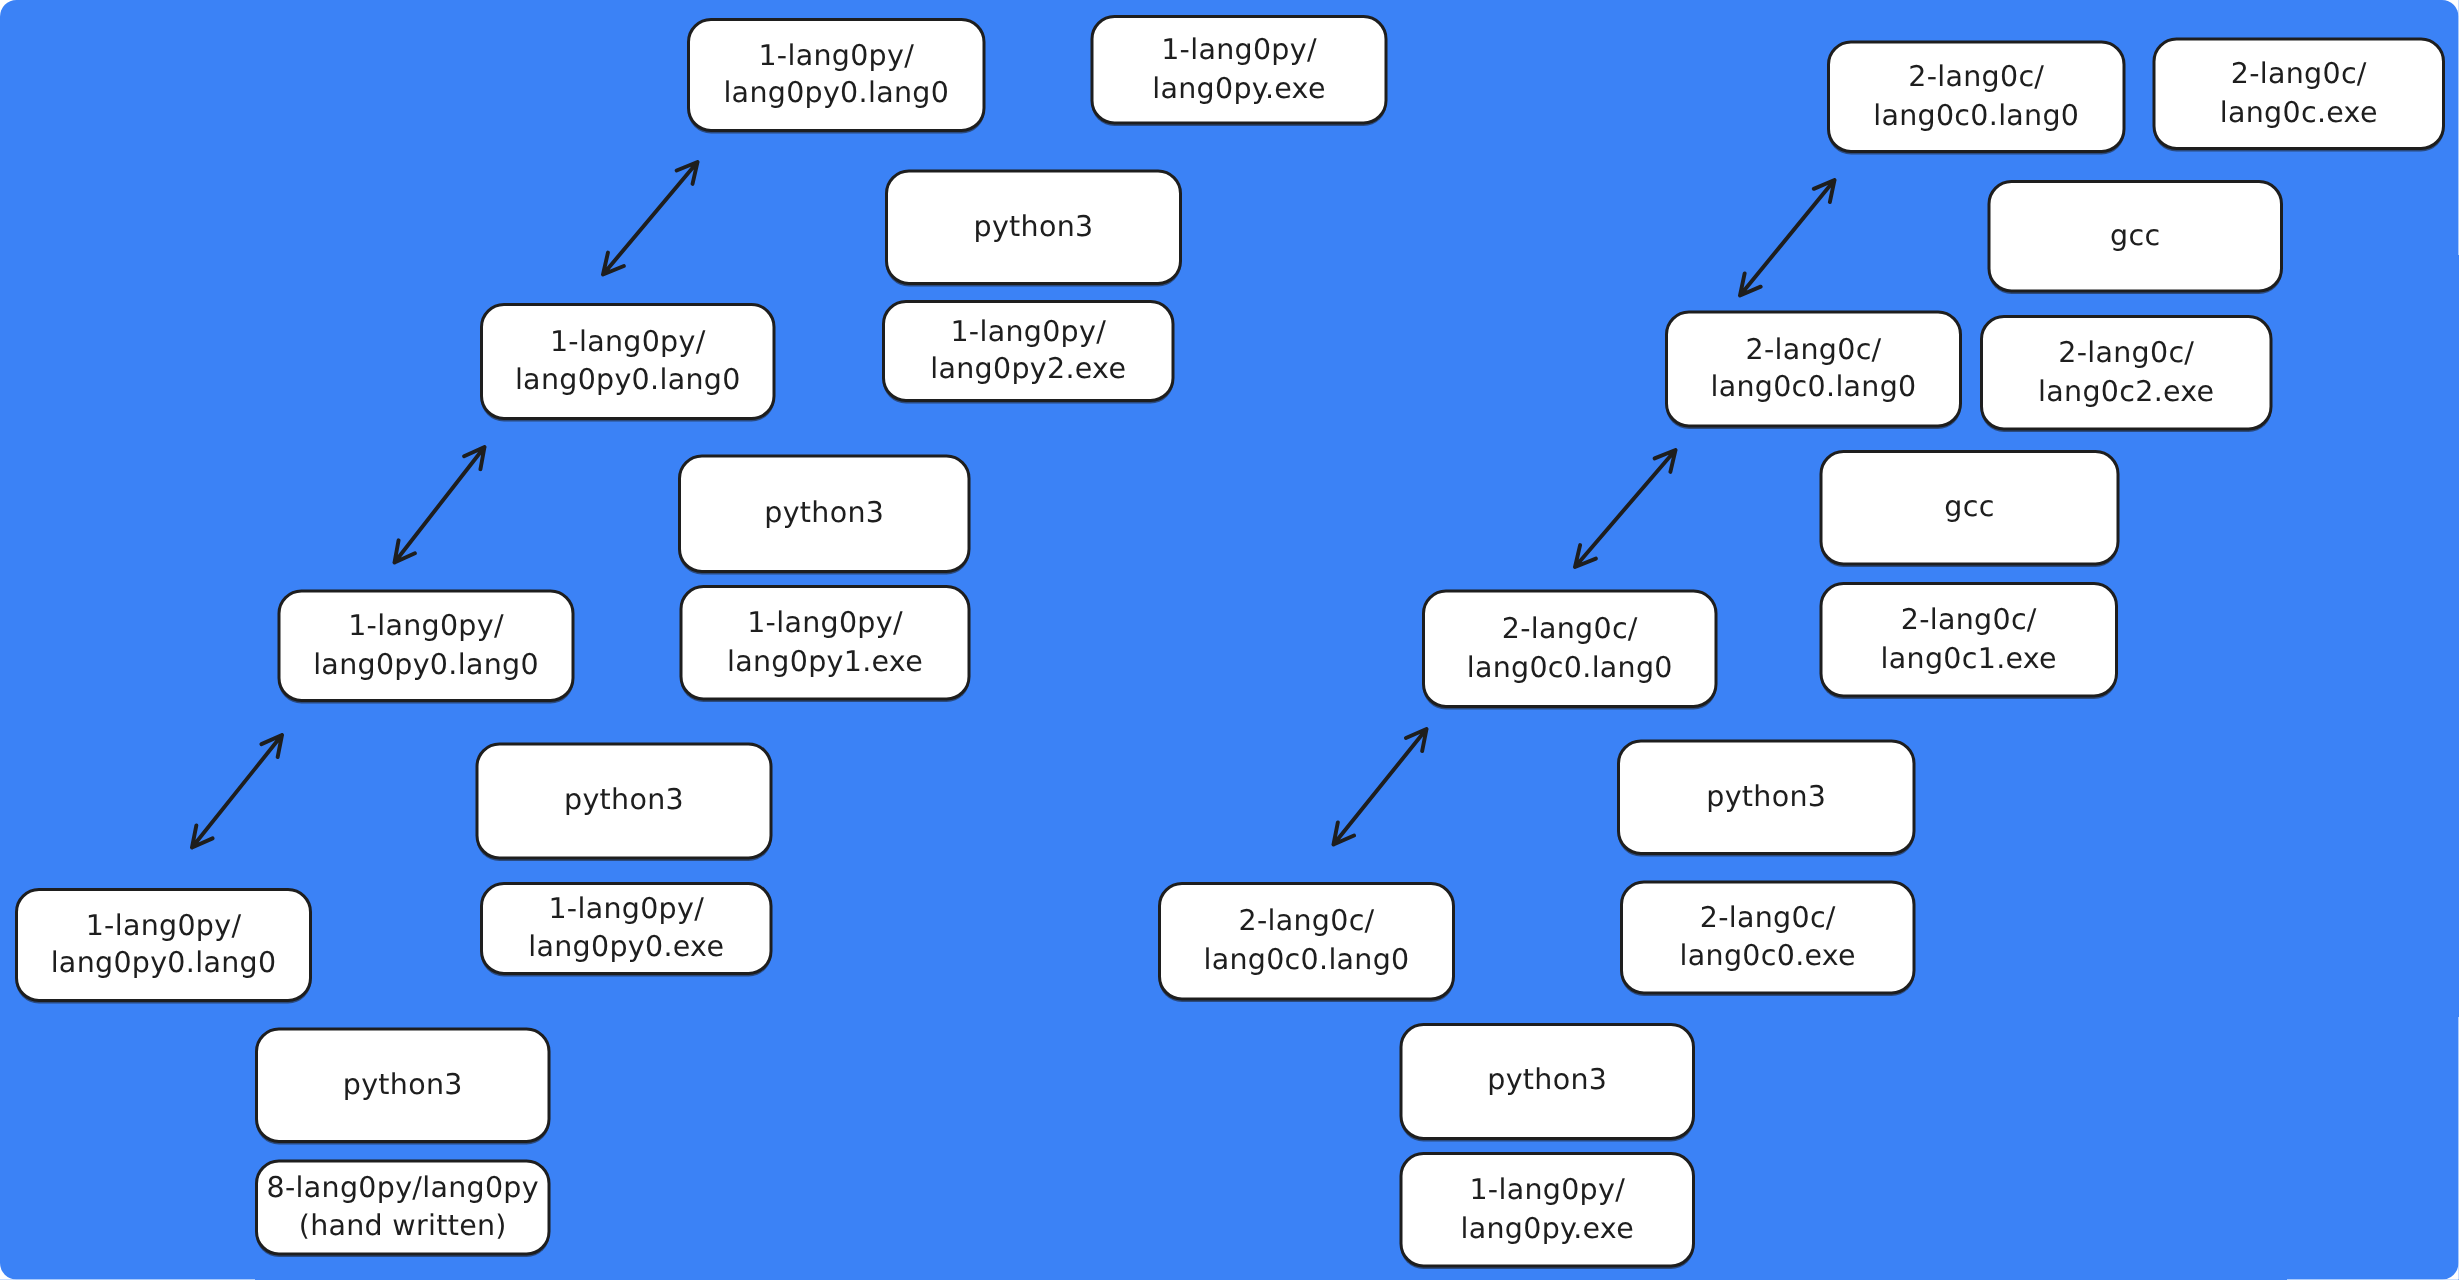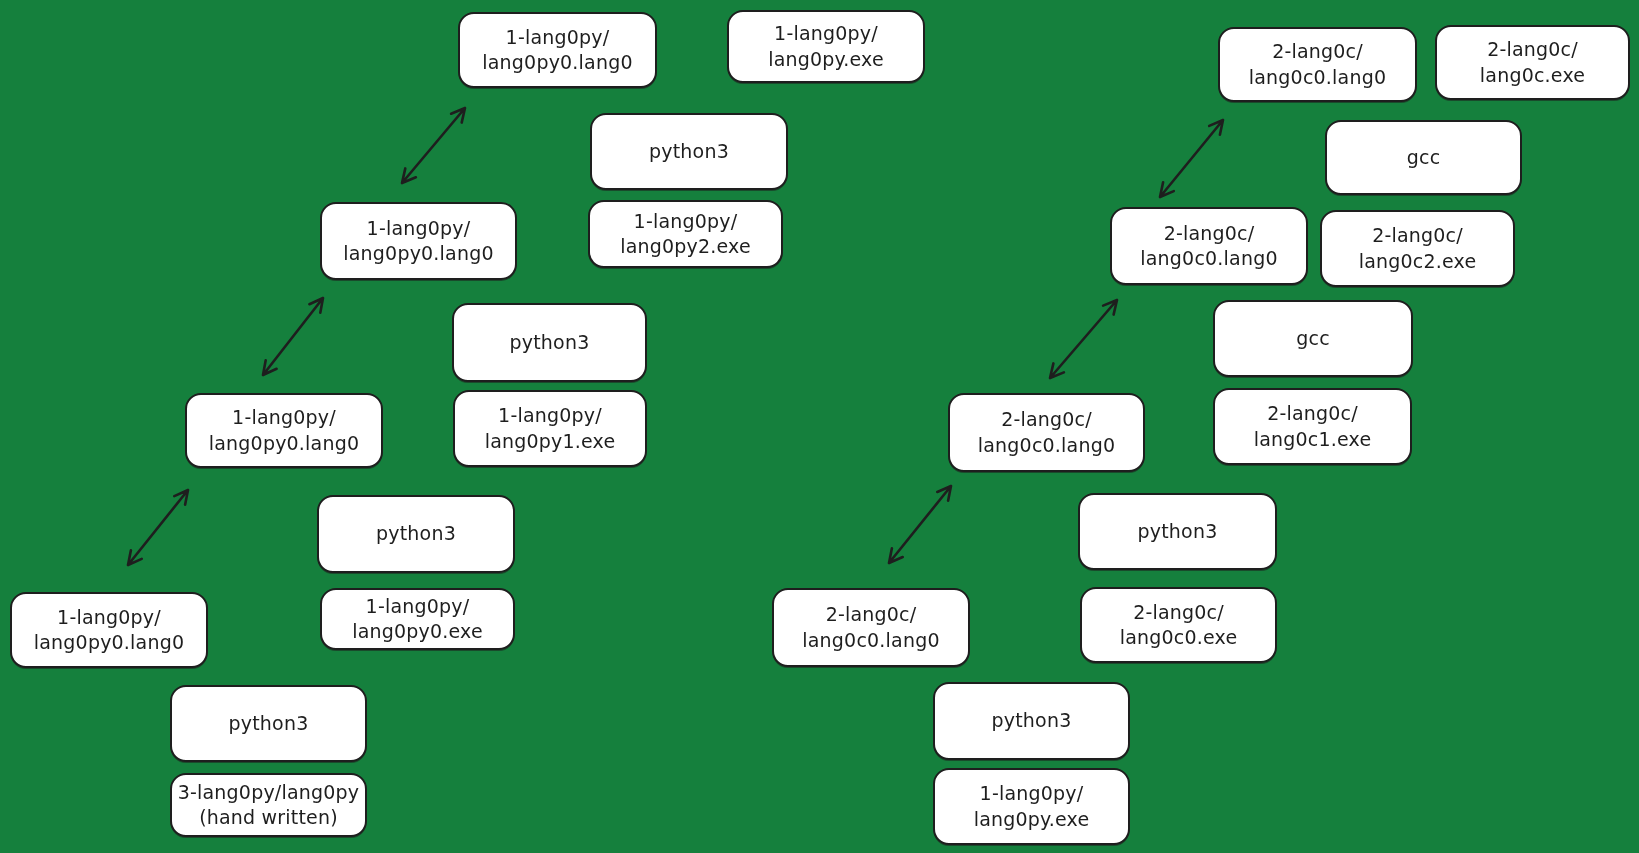--- a/index.html
+++ b/index.html
@@ -49,21 +49,21 @@
     color: var(--stroke, #1e1e1e);
     font-size: 19px;
     line-height: 1.32;
     white-space: pre;
     letter-spacing: 0.2px;
   }
 </style>
 </head>
 <body>
 
-<div id="canvas" style="background: #15803d;">
+<div id="canvas" style="background: #3b82f6; border-radius: 11px;">
   <svg id="arrow-layer" viewBox="0 0 1639 853" xmlns="http://www.w3.org/2000/svg">
       <path d="M128 565 L188 490 M174.3 496.1 L188 490 L185.1 504.7 M141.7 558.9 L128 565 L130.9 550.3" class="arrow"></path>
       <path d="M263 375 L323 298 M309.4 304.2 L323 298 L320.3 312.8 M276.6 368.8 L263 375 L265.7 360.2" class="arrow"></path>
       <path d="M402 183 L465 108 M451.1 113.7 L465 108 L461.7 122.6 M415.9 177.3 L402 183 L405.3 168.4" class="arrow"></path>
       <path d="M889 563 L951 486 M937.3 492.0 L951 486 L948.1 500.7 M902.7 557.0 L889 563 L891.9 548.3" class="arrow"></path>
       <path d="M1050 378 L1117 300 M1103.1 305.6 L1117 300 L1113.6 314.6 M1063.9 372.4 L1050 378 L1053.4 363.4" class="arrow"></path>
       <path d="M1160 197 L1223 120 M1209.2 125.9 L1223 120 L1219.9 134.7 M1173.8 191.1 L1160 197 L1163.1 182.3" class="arrow"></path>
     </svg>
   <div id="node-layer">
       <div class="node" style="left: 458px; top: 12px; width: 199px; height: 76px;">
@@ -104,21 +104,21 @@
 lang0py0.exe</span>
       </div>
       <div class="node" style="left: 10px; top: 592px; width: 198px; height: 76px;">
         <span class="node-label">1-lang0py/
 lang0py0.lang0</span>
       </div>
       <div class="node" style="left: 170px; top: 685px; width: 197px; height: 77px;">
         <span class="node-label">python3</span>
       </div>
       <div class="node" style="left: 170px; top: 773px; width: 197px; height: 64px;">
-        <span class="node-label">3-lang0py/lang0py
+        <span class="node-label">8-lang0py/lang0py
 (hand written)</span>
       </div>
       <div class="node" style="left: 1218px; top: 27px; width: 199px; height: 75px;">
         <span class="node-label">2-lang0c/
 lang0c0.lang0</span>
       </div>
       <div class="node" style="left: 1435px; top: 25px; width: 195px; height: 75px;">
         <span class="node-label">2-lang0c/
 lang0c.exe</span>
       </div>

